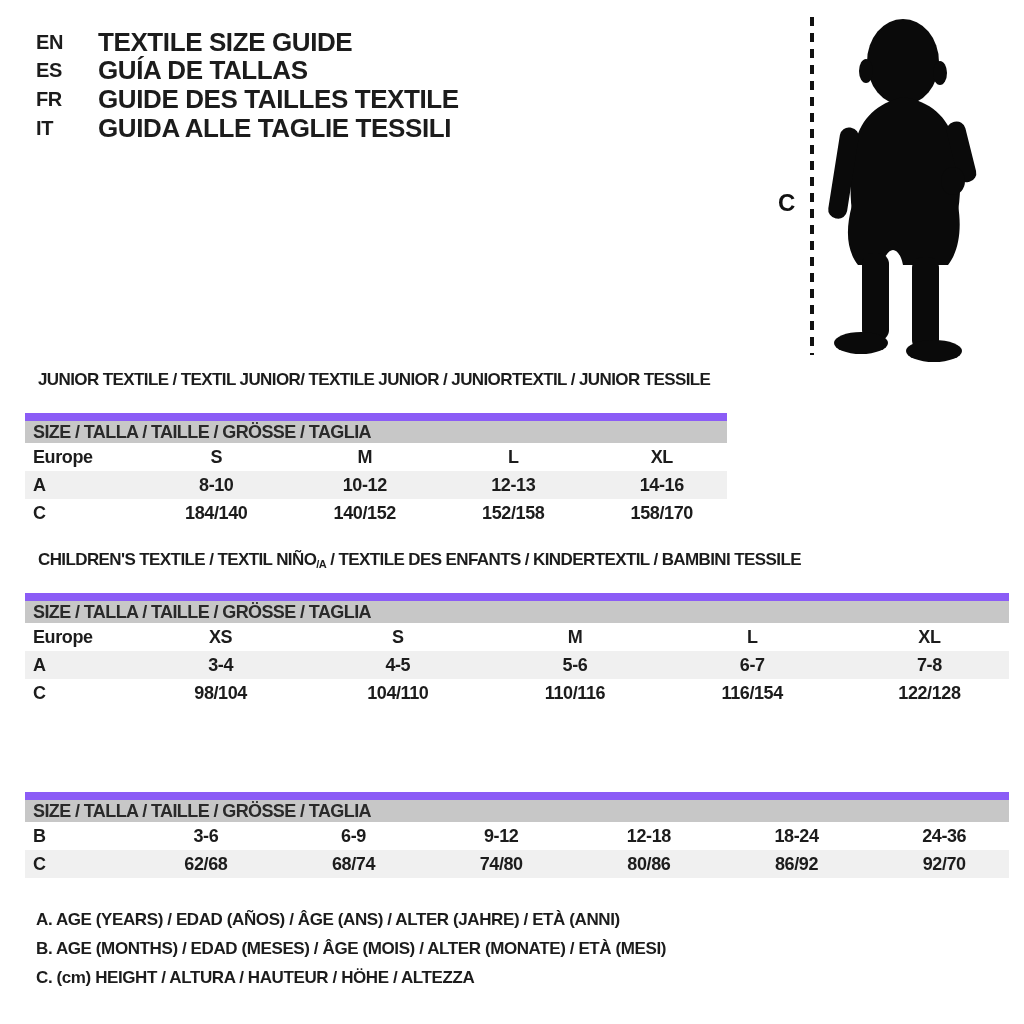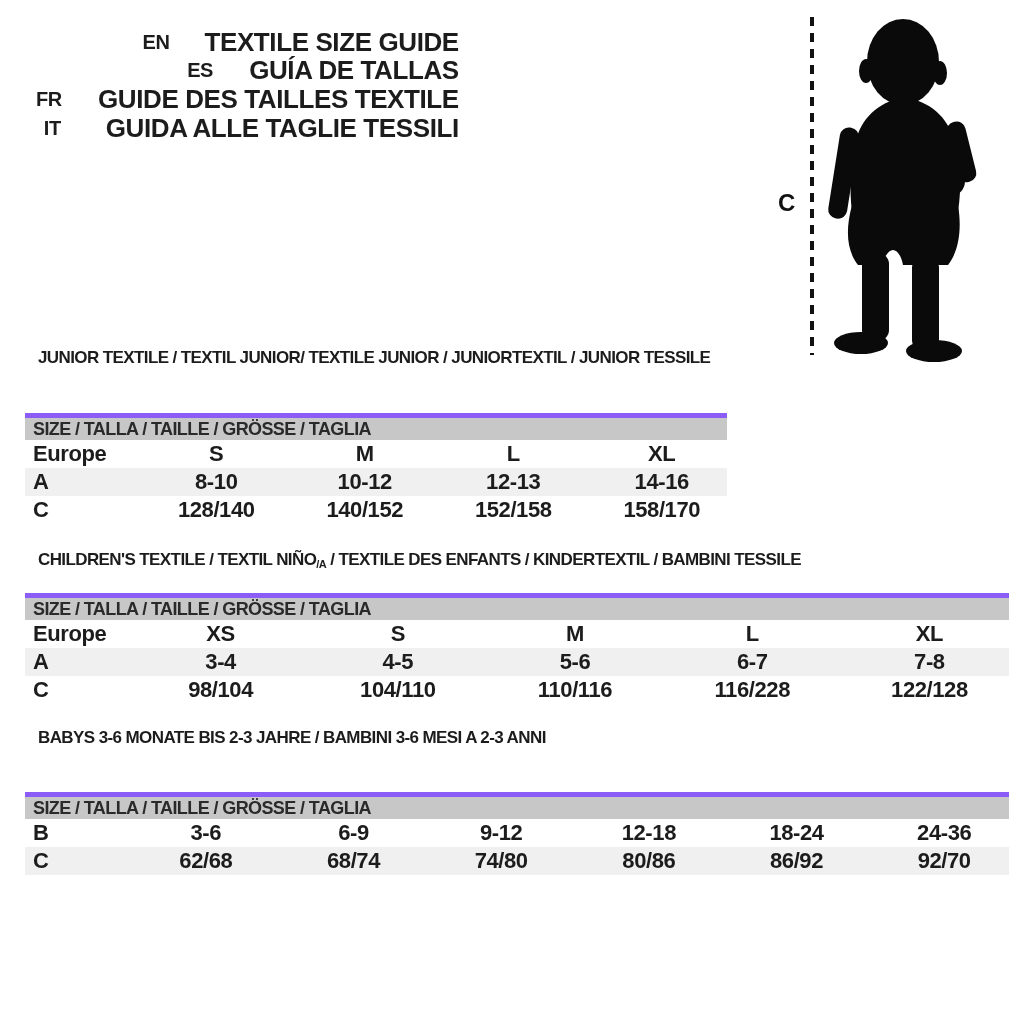--- a/index.html
+++ b/index.html
@@ -5,45 +5,45 @@
   html,body{margin:0;padding:0;}
   body{
     width:1024px;height:1024px;background:#ffffff;overflow:hidden;position:relative;
     font-family:"Liberation Sans", sans-serif;color:#1c1c1c;
     -webkit-font-smoothing:antialiased;
   }
   .canvas{position:absolute;inset:0;}
 
   
   .lang-block{position:absolute;left:36px;top:28px;}
-  .lang-row{display:flex;height:28.6px;align-items:center;justify-content:flex-end;}
+  .lang-row{display:flex;height:28.6px;align-items:center;}
   .lang-code{width:62px;font-size:20px;font-weight:bold;letter-spacing:-0.4px;}
   .lang-label{font-size:26px;font-weight:bold;letter-spacing:-0.4px;white-space:nowrap;}
 
   
   .figure-svg{position:absolute;left:762px;top:5px;}
   .figure-svg text{font-family:"Liberation Sans", sans-serif;}
 
   
   .heading{position:absolute;left:38px;font-size:17px;font-weight:bold;letter-spacing:-0.6px;white-space:nowrap;}
-  #junior-heading{top:348px;}
+  #junior-heading{top:370px;}
   #children-heading{top:550px;}
   #babies-heading{top:723px;line-height:30px;white-space:normal;width:840px;}
   .subsc{font-size:11px;vertical-align:-3px;}
 
   
   .size-table{position:absolute;left:25px;}
   #junior-table{top:413px;width:702px;}
   #children-table{top:593px;width:984px;}
   #babies-table{top:792px;width:984px;}
   .bar{
-    height:22px;line-height:22px;background:#c7c7c7;border-top:5px solid #8b5cf6;
+    height:22px;line-height:22px;background:#c7c7c7;border-top:8px solid #8b5cf6;
     font-size:18px;font-weight:bold;letter-spacing:-0.6px;color:#2a2a2a;padding-left:8px;
   }
-  .trow{display:flex;height:28px;align-items:center;font-size:22px;font-weight:bold;letter-spacing:-0.4px;gap:18px;}
+  .trow{display:flex;height:28px;align-items:center;font-size:18px;font-weight:bold;letter-spacing:-0.4px;gap:18px;}
   .trow.shade{background:#f0f0f0;}
   .lbl{padding-left:8px;text-align:left;}
   #junior-table .lbl{width:100px;}
   #children-table .lbl,#babies-table .lbl{width:90px;}
   .cell{flex:1;text-align:center;}
 
   
   .legend{position:absolute;left:36px;top:905px;}
   .legend-line{height:29px;line-height:29px;font-size:17px;font-weight:bold;letter-spacing:-0.4px;white-space:nowrap;}
 </style>
@@ -103,21 +103,21 @@
     </div>
     <div class="trow shade">
       <span class="lbl">A</span>
       <span class="cell">8-10</span>
       <span class="cell">10-12</span>
       <span class="cell">12-13</span>
       <span class="cell">14-16</span>
     </div>
     <div class="trow">
       <span class="lbl">C</span>
-      <span class="cell">128/140</span>
+      <span class="cell">184/140</span>
       <span class="cell">140/152</span>
       <span class="cell">152/158</span>
       <span class="cell">158/170</span>
     </div>
   </div>
 
   <div class="heading" id="children-heading">
     <span>CHILDREN'S TEXTILE / TEXTIL NIÑO</span><span class="subsc">/A</span><span> / TEXTILE DES ENFANTS / KINDERTEXTIL / BAMBINI TESSILE</span>
   </div>
 
@@ -137,27 +137,26 @@
       <span class="cell">4-5</span>
       <span class="cell">5-6</span>
       <span class="cell">6-7</span>
       <span class="cell">7-8</span>
     </div>
     <div class="trow">
       <span class="lbl">C</span>
       <span class="cell">98/104</span>
       <span class="cell">104/110</span>
       <span class="cell">110/116</span>
-      <span class="cell">116/228</span>
+      <span class="cell">116/154</span>
       <span class="cell">122/128</span>
     </div>
   </div>
 
   <div class="heading" id="babies-heading">
-    <div>BABYS 3-6 MONATE BIS 2-3 JAHRE / BAMBINI 3-6 MESI A 2-3 ANNI</div>
   </div>
 
   <div class="size-table" id="babies-table">
     <div class="bar">SIZE / TALLA / TAILLE / GRÖSSE / TAGLIA</div>
     <div class="trow">
       <span class="lbl">B</span>
       <span class="cell">3-6</span>
       <span class="cell">6-9</span>
       <span class="cell">9-12</span>
       <span class="cell">12-18</span>
@@ -168,14 +167,19 @@
       <span class="lbl">C</span>
       <span class="cell">62/68</span>
       <span class="cell">68/74</span>
       <span class="cell">74/80</span>
       <span class="cell">80/86</span>
       <span class="cell">86/92</span>
       <span class="cell">92/70</span>
     </div>
   </div>
 
+  <div class="legend">
+    <div class="legend-line">A. AGE (YEARS) / EDAD (AÑOS) / ÂGE (ANS) / ALTER (JAHRE) / ETÀ (ANNI)</div>
+    <div class="legend-line">B. AGE (MONTHS) / EDAD (MESES) / ÂGE (MOIS) / ALTER (MONATE) / ETÀ (MESI)</div>
+    <div class="legend-line">C. (cm) HEIGHT / ALTURA / HAUTEUR / HÖHE / ALTEZZA</div>
+  </div>
 
 </div>
 
 </body></html>

